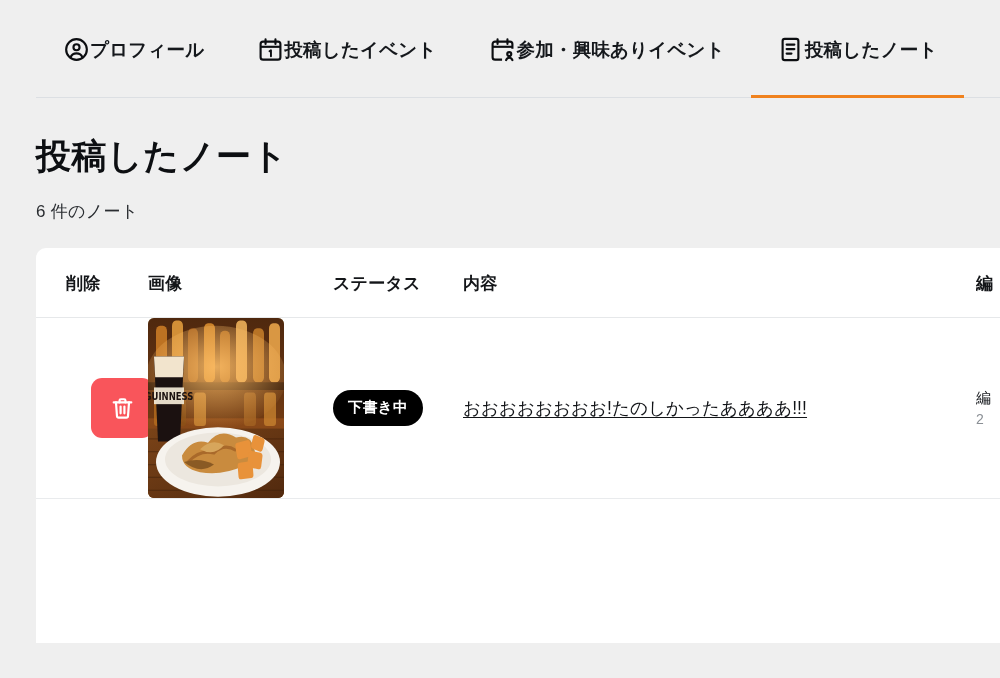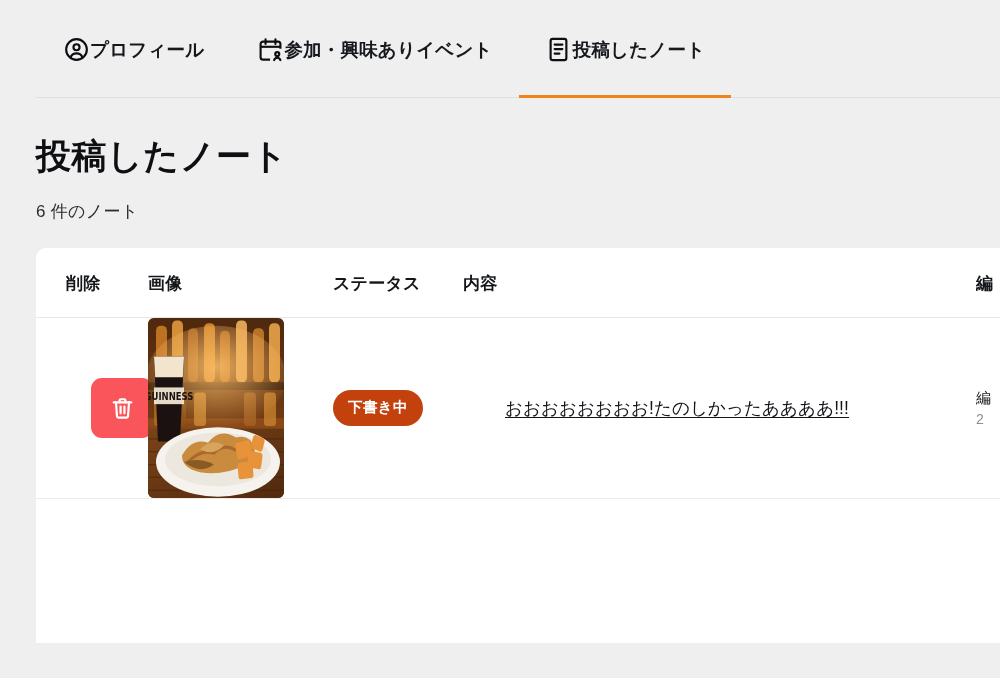--- a/index.html
+++ b/index.html
@@ -123,39 +123,38 @@
     border-radius: 6px;
     overflow: hidden;
     position: relative;
     background: #fef9c3;
   }
   .thumb svg { display: block; width: 100%; height: 100%; }
 
   
   .pill {
     display: inline-block;
-    background: #c2410c;
+    background: #000000;
     color: #ffffff;
     font-size: 14.5px;
     font-weight: 700;
     letter-spacing: .4px;
     padding: 8px 15px 9px 15px;
     border-radius: 20px;
     white-space: nowrap;
   }
 
   
   .note-link {
     font-size: 17.5px;
     color: #121418;
     text-decoration: underline;
     text-underline-offset: 3px;
     cursor: pointer;
     letter-spacing: .1px;
-    margin-left: 42px;
   }
 
   
   .edit-cell { font-size: 15px; color: #15181c; line-height: 1.55; overflow: hidden; white-space: nowrap; }
   .edit-cell .sub { color: #8a8f95; font-size: 14px; }
   th.c-edit { overflow: hidden; white-space: nowrap; }
 </style>
 </head>
 <body>
 
@@ -166,20 +165,31 @@
     <span class="tab-ico">
       <svg width="27" height="27" viewBox="0 0 24 24" fill="none" stroke="#0c0e11" stroke-width="1.9">
         <circle cx="12" cy="12" r="9.2"></circle>
         <circle cx="12" cy="10" r="2.7"></circle>
         <path d="M6.6 19.2c.9-2.4 2.9-3.7 5.4-3.7s4.5 1.3 5.4 3.7" stroke-linecap="round"></path>
       </svg>
     </span>
     <span class="tab-label">プロフィール</span>
   </div>
 
+  <div class="tab">
+    <span class="tab-ico">
+      <svg width="27" height="27" viewBox="0 0 24 24" fill="none" stroke="#0c0e11" stroke-width="1.9">
+        <rect x="3.2" y="5" width="17.6" height="16" rx="2.2"></rect>
+        <path d="M3.2 9.6h17.6"></path>
+        <path d="M7.6 3v4M16.4 3v4" stroke-linecap="round"></path>
+        <path d="M11.1 13.6l1.3-.9v5.3" stroke-linecap="round" stroke-linejoin="round" stroke-width="1.7"></path>
+      </svg>
+    </span>
+    <span class="tab-label">投稿したイベント</span>
+  </div>
 
   <div class="tab">
     <span class="tab-ico">
       <svg width="27" height="27" viewBox="0 0 24 24" fill="none" stroke="#0c0e11" stroke-width="1.9">
         <path d="M20.8 11.4V7.2a2.2 2.2 0 0 0-2.2-2.2H5.4a2.2 2.2 0 0 0-2.2 2.2v11.6A2.2 2.2 0 0 0 5.4 21h6.2"></path>
         <path d="M3.2 9.6h17.6"></path>
         <path d="M7.6 3v4M16.4 3v4" stroke-linecap="round"></path>
         <circle cx="18" cy="16.1" r="1.8"></circle>
         <path d="M15.2 21.4c.5-1.4 1.5-2.1 2.8-2.1s2.3.7 2.8 2.1" stroke-linecap="round"></path>
       </svg>

